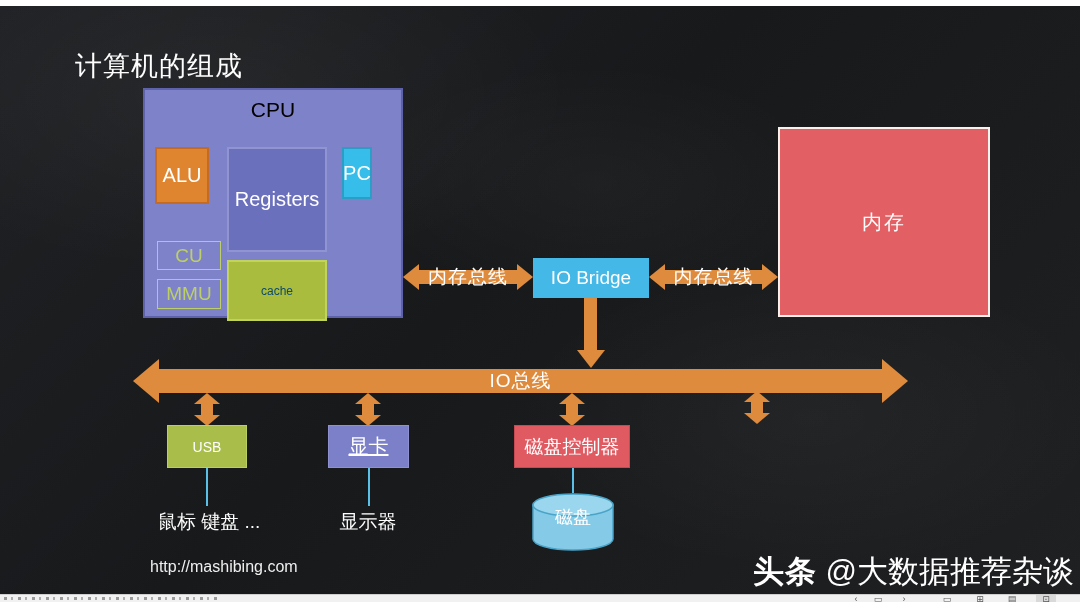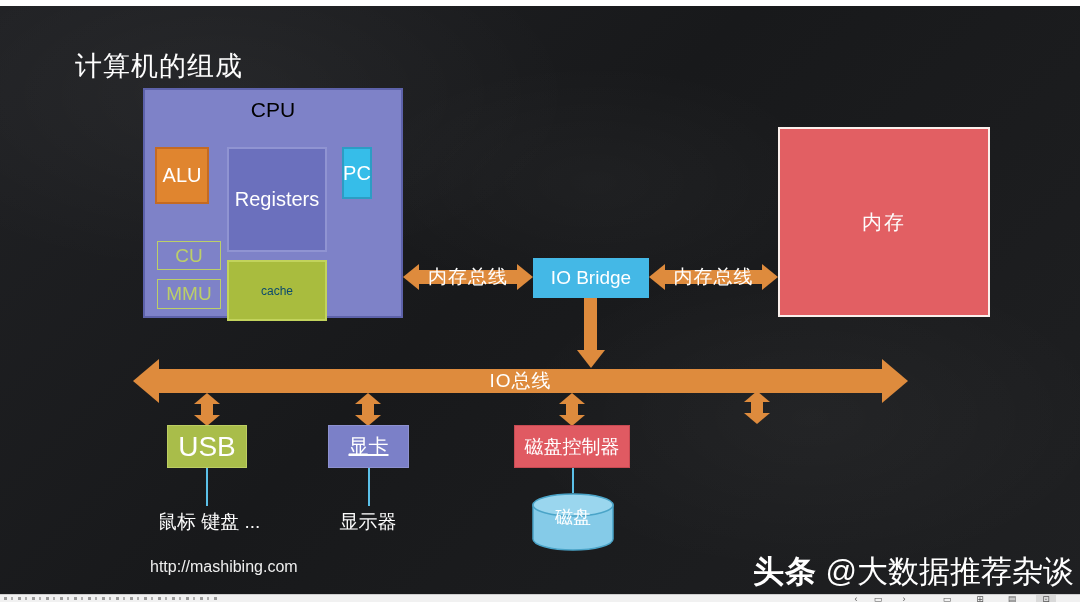--- a/index.html
+++ b/index.html
@@ -94,21 +94,21 @@
   .dblv .headb{bottom:0;border-top:11px solid var(--orange);}
 
   
   .down-stem{left:584px;top:298px;width:13px;height:53px;background:var(--orange);}
   .down-head{left:577px;top:350px;width:0;height:0;
        border-left:14px solid transparent;border-right:14px solid transparent;
        border-top:18px solid var(--orange);}
 
   
   .dev{height:43px;color:#fff;}
-  .dev-usb{left:167px;top:425px;width:80px;background:var(--usb-fill);border:1px solid var(--usb-border);font-size:28px;}
+  .dev-usb{left:167px;top:425px;width:80px;background:var(--usb-fill);border:1px solid var(--usb-border);font-size:14px;}
   .dev-gpu{left:328px;top:425px;width:81px;background:var(--gpu-fill);border:1px solid var(--gpu-border);font-size:20px;text-decoration:underline;}
   .dev-ctrl{left:514px;top:425px;width:116px;background:var(--ctrl-fill);border:1px solid var(--ctrl-border);font-size:19px;}
   .dev-nic{left:715px;top:424px;width:95px;background:var(--nic-fill);font-size:19px;}
 
   .vline{width:2px;background:var(--line);}
   .vl-usb{left:206px;top:468px;height:38px;}
   .vl-gpu{left:368px;top:468px;height:38px;}
   .vl-ctrl{left:572px;top:468px;height:25px;}
 
   .periph{color:#fdfdfd;font-size:19px;}

